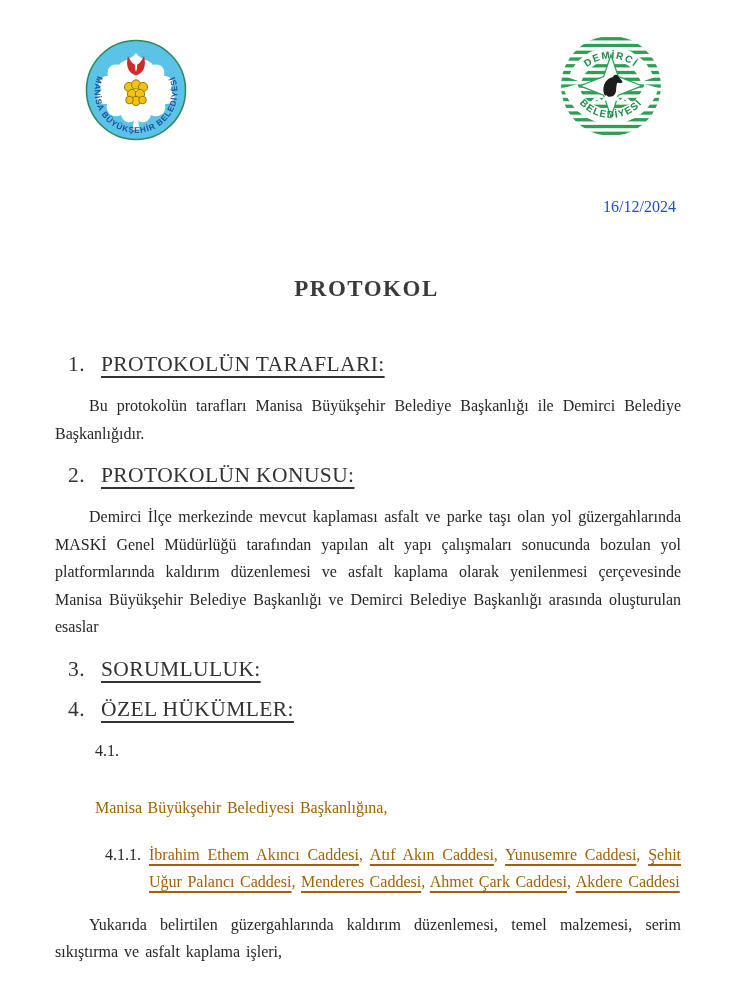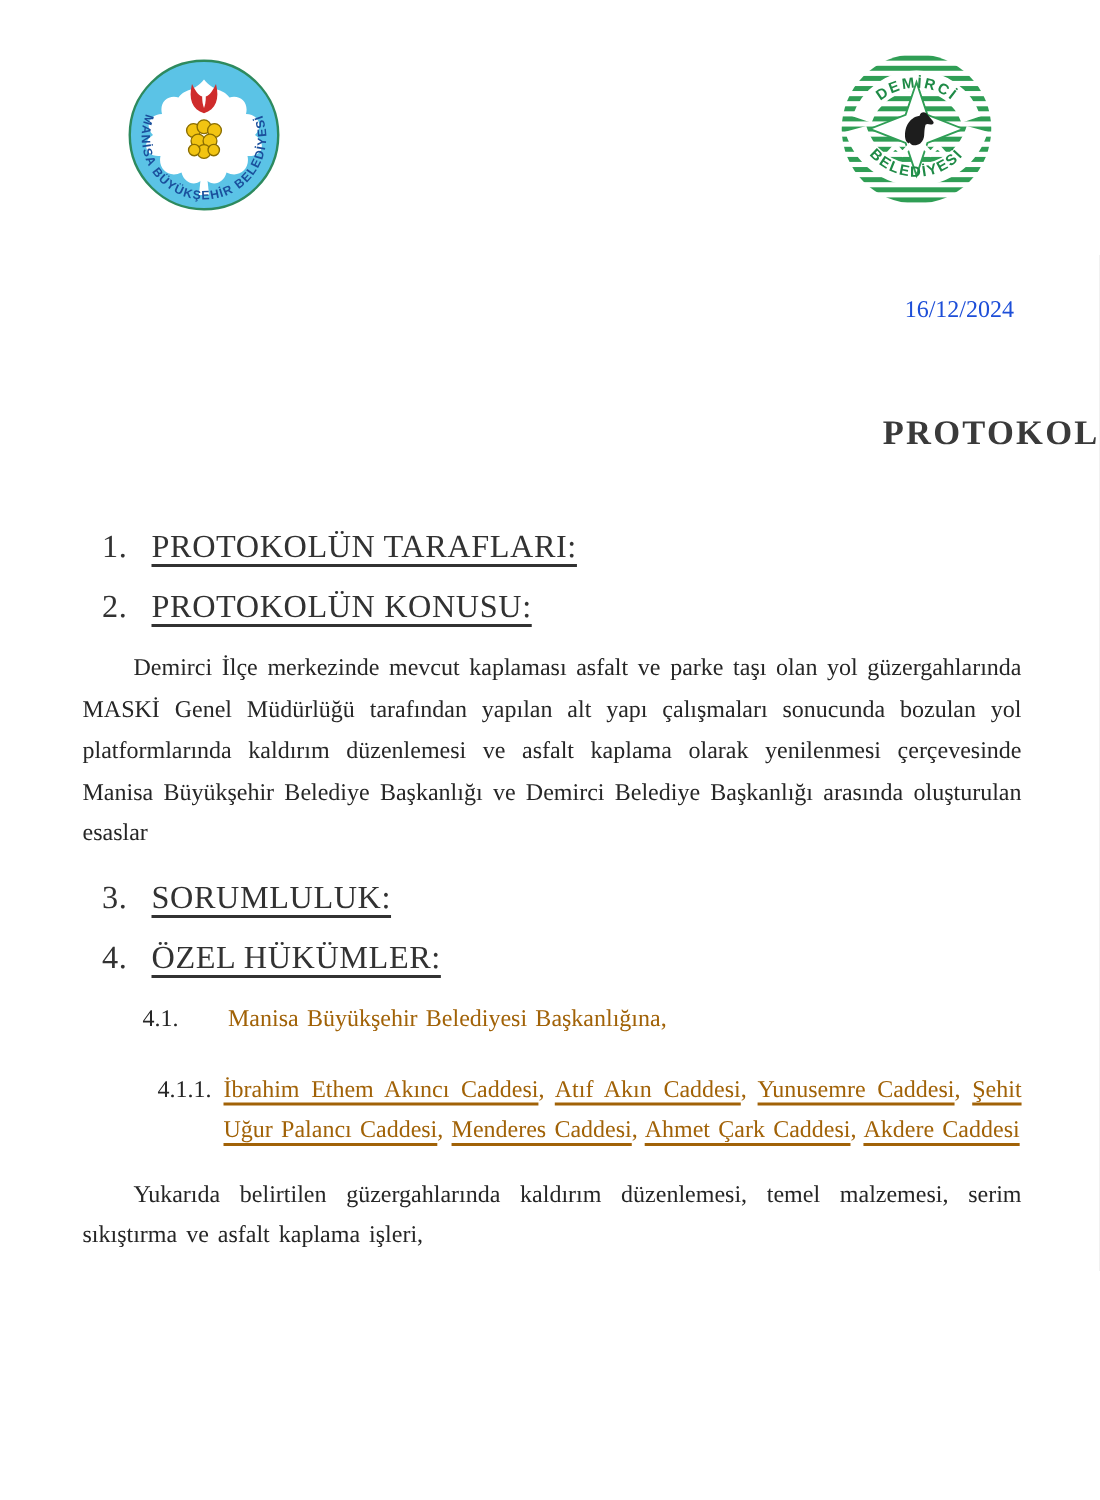--- a/index.html
+++ b/index.html
@@ -6,21 +6,21 @@
   .page{
     position:relative;width:733px;height:1000px;background:#ffffff;
     font-family:"Liberation Serif","DejaVu Serif",serif;color:#1f1f1f;
     margin:0 auto;overflow:hidden;
   }
   .logo{position:absolute;}
   .logo-left{left:84px;top:38px;width:104px;height:104px;}
   .logo-right{left:554px;top:34px;width:114px;height:108px;}
   .date{position:absolute;top:198px;right:57px;font-size:16px;color:#1d4ed8;}
   .doc-title{
-    position:absolute;top:276px;left:0;width:100%;text-align:right;
+    position:absolute;top:276px;left:0;width:100%;text-align:center;
     font-size:23px;font-weight:bold;letter-spacing:1.5px;color:#3a3a3a;
   }
   .content{position:absolute;top:352px;left:55px;width:626px;}
   .sec-head{
     display:flex;gap:11px;align-items:baseline;margin:0 0 15px 13px;
     font-size:21.5px;color:#323232;letter-spacing:0.4px;
   }
   .sec-head .num{min-width:22px;}
   .sec-head .txt{
     text-decoration:underline;text-underline-offset:5px;text-decoration-thickness:1.6px;
@@ -120,38 +120,39 @@
   <div class="date">16/12/2024</div>
 
   <div class="doc-title">PROTOKOL</div>
 
   <div class="content">
 
     <div class="sec-head">
       <span class="num">1.</span>
       <span class="txt">PROTOKOLÜN TARAFLARI:</span>
     </div>
+    <p class="body">Bu protokolün tarafları Manisa Büyükşehir Belediye Başkanlığı ile Demirci Belediye Başkanlığıdır.</p>
 
     <div class="sec-head">
       <span class="num">2.</span>
       <span class="txt">PROTOKOLÜN KONUSU:</span>
     </div>
     <p class="body">Demirci İlçe merkezinde mevcut kaplaması asfalt ve parke taşı olan yol güzergahlarında MASKİ Genel Müdürlüğü tarafından yapılan alt yapı çalışmaları sonucunda bozulan yol platformlarında kaldırım düzenlemesi ve asfalt kaplama olarak yenilenmesi çerçevesinde Manisa Büyükşehir Belediye Başkanlığı ve Demirci Belediye Başkanlığı arasında oluşturulan esaslar</p>
 
     <div class="sec-head">
       <span class="num">3.</span>
       <span class="txt">SORUMLULUK:</span>
     </div>
 
     <div class="sec-head">
       <span class="num">4.</span>
       <span class="txt">ÖZEL HÜKÜMLER:</span>
     </div>
 
-    <div class="clause" style="margin-bottom:20px;">
+    <div class="clause" style="margin-bottom:20px;flex-direction:column;">
       <span class="cnum">4.1.</span>
       <span class="ctext">Manisa Büyükşehir Belediyesi Başkanlığına,</span>
     </div>
 
     <div class="clause tight" style="margin-left:42px;">
       <span class="cnum">4.1.1.</span>
       <span class="ctext streets"><span class="street">İbrahim Ethem Akıncı Caddesi</span>, <span class="street">Atıf Akın Caddesi</span>, <span class="street">Yunusemre Caddesi</span>, <span class="street">Şehit Uğur Palancı Caddesi</span>, <span class="street">Menderes Caddesi</span>, <span class="street">Ahmet Çark Caddesi</span>, <span class="street">Akdere Caddesi</span></span>
     </div>
 
     <p class="body" style="margin-bottom:14px;">Yukarıda belirtilen güzergahlarında kaldırım düzenlemesi, temel malzemesi, serim sıkıştırma ve asfalt kaplama işleri,</p>

